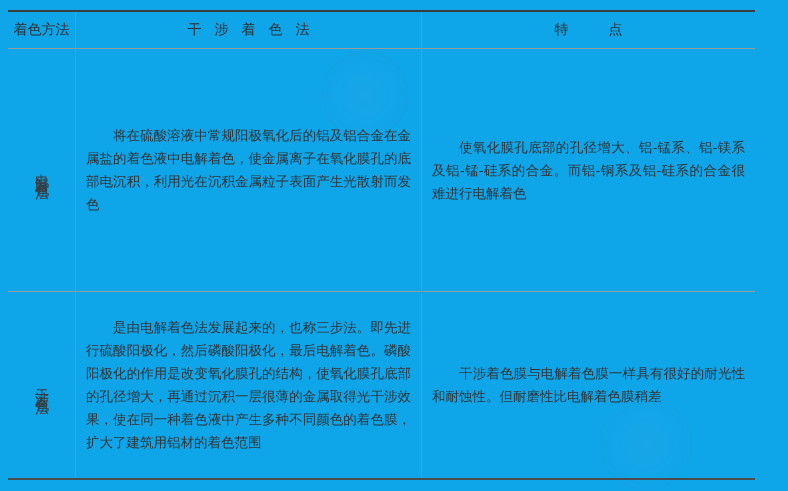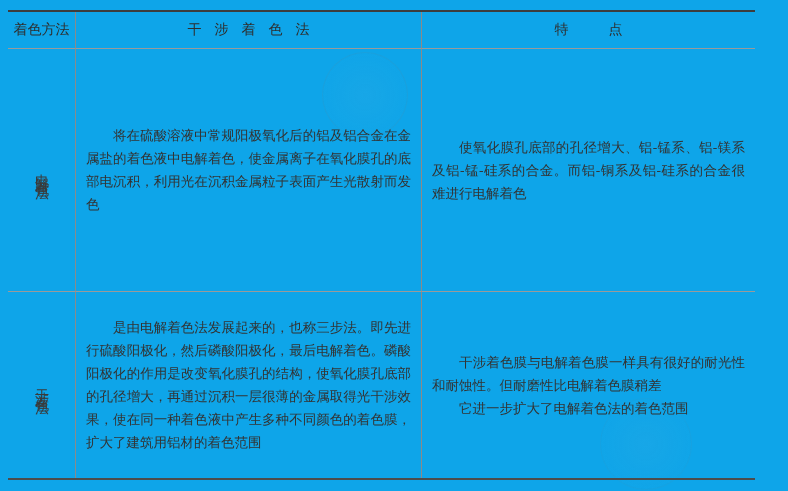--- a/index.html
+++ b/index.html
@@ -108,17 +108,16 @@
     </div>
 
     <div class="cell label-cell vline">
       <div class="vlabel">干涉着色法</div>
     </div>
     <div class="cell body-cell vline">
       <p>是由电解着色法发展起来的，也称三步法。即先进行硫酸阳极化，然后磷酸阳极化，最后电解着色。磷酸阳极化的作用是改变氧化膜孔的结构，使氧化膜孔底部的孔径增大，再通过沉积一层很薄的金属取得光干涉效果，使在同一种着色液中产生多种不同颜色的着色膜，扩大了建筑用铝材的着色范围</p>
     </div>
     <div class="cell body-cell">
       <p>干涉着色膜与电解着色膜一样具有很好的耐光性和耐蚀性。但耐磨性比电解着色膜稍差</p>
-      <p>它进一步扩大了电解着色法的着色范围</p>
     </div>
 
   </div>
 </div>
 
 </body></html>

